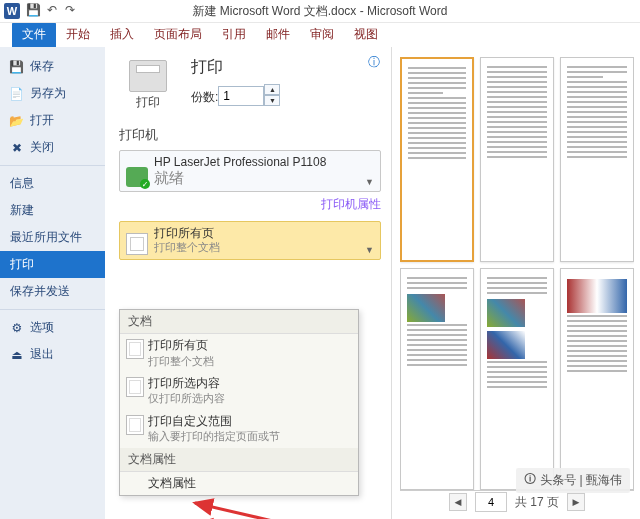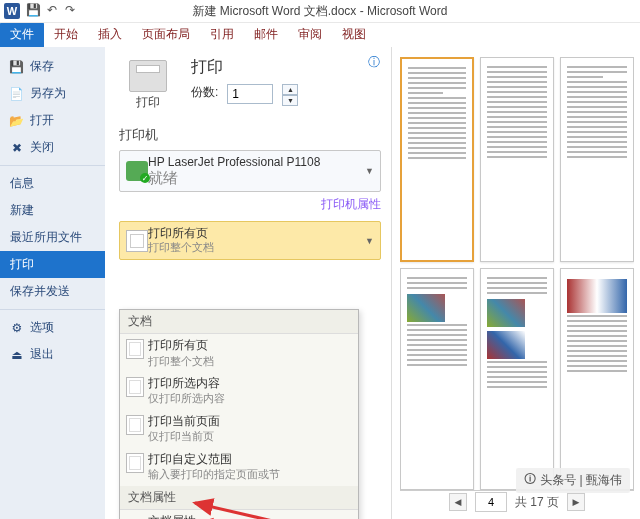--- a/index.html
+++ b/index.html
@@ -1,45 +1,45 @@
 <!DOCTYPE html>
 <html><head>
 <meta charset="utf-8">
 <style>
 html,body{margin:0;padding:0;font-family:"Microsoft YaHei","Segoe UI",sans-serif;font-size:12px;color:#333;background:#fff;overflow:hidden}
 .app{width:640px;height:519px;position:relative;display:flex;flex-direction:column}
 .titlebar{height:22px;background:#fff;display:flex;align-items:center;justify-content:center;font-size:12px;color:#444;border-bottom:1px solid #e8e8e8;position:relative}
 .titlebar .wicon{position:absolute;left:4px;top:3px;width:16px;height:16px;background:#2b579a;color:#fff;font-weight:bold;font-size:11px;display:flex;align-items:center;justify-content:center;border-radius:2px}
 .titlebar .qat{position:absolute;left:26px;top:2px;display:flex;gap:2px}
 .qat-btn{width:16px;height:16px;display:flex;align-items:center;justify-content:center;color:#555}
-.ribbon-tabs{height:24px;display:flex;align-items:flex-end;padding-left:0;background:#fff}
+.ribbon-tabs{height:24px;display:flex;align-items:flex-end;padding-left:12px;background:#fff}
 .rtab{padding:4px 10px;font-size:12px;color:#7f1d1d;cursor:pointer}
 .rtab.file{background:#1e73cc;color:#fff;border-radius:2px 2px 0 0}
 .body{flex:1;display:flex;overflow:hidden}
 .sidebar{width:105px;background:#e9eef5;display:flex;flex-direction:column;padding-top:6px}
 .sbitem{padding:5px 10px;font-size:12px;color:#2a4a7a;cursor:pointer;display:flex;align-items:center;gap:6px}
 .sbitem.active{background:#1e73cc;color:#fff;position:relative}
 .sbitem.active::after{content:"";position:absolute;right:-8px;top:50%;transform:translateY(-50%);border:8px solid transparent;border-left-color:#1e73cc}
 .sbicon{width:14px;height:14px;display:inline-flex;align-items:center;justify-content:center;color:#2a4a7a}
 .sbsep{height:1px;background:#cfd8e6;margin:4px 0}
 .center{flex:1;background:#fff;display:flex;overflow:hidden}
 .printpane{width:262px;padding:8px 10px 0 14px;border-right:1px solid #ddd;overflow:hidden;position:relative}
 .phead{display:flex;gap:14px;align-items:flex-start;margin-bottom:10px}
 .pbtn{width:48px;display:flex;flex-direction:column;align-items:center;gap:2px;padding:4px;border:1px solid transparent;cursor:pointer;border-radius:3px}
 .picon{width:36px;height:30px;background:#e0e0e0;border:1px solid #bbb;border-radius:2px;position:relative}
 .picon::after{content:"";position:absolute;top:4px;left:6px;right:6px;height:6px;background:#fff;border:1px solid #bbb}
 .pbtn-label{font-size:12px;color:#444}
 .copies{display:flex;flex-direction:column;gap:6px;padding-top:2px}
 .copies .title{font-size:16px;color:#333}
-.copies-row{display:flex;align-items:flex-start;gap:9px;font-size:12px}
+.copies-row{display:flex;align-items:flex-end;gap:0;font-size:12px}
 .copies-row input{width:36px;height:18px;border:1px solid #abc;padding:0 4px;font-size:12px}
 .spin{display:flex;flex-direction:column}
 .spin div{width:14px;height:9px;border:1px solid #abc;display:flex;align-items:center;justify-content:center;font-size:7px;cursor:pointer;background:#f5f8fc}
 .section-h{font-size:13px;color:#444;margin:4px 0 6px 0}
-.printer-box,.setting-box{border:1px solid #c8c8c8;background:#f7f9fc;padding:4px 6px;display:flex;align-items:center;border-radius:2px;cursor:pointer;position:relative}
+.printer-box,.setting-box{border:1px solid #c8c8c8;background:#f7f9fc;padding:4px 6px;display:flex;align-items:flex-end;gap:6px;border-radius:2px;cursor:pointer;position:relative}
 .printer-box{margin-bottom:4px}
 .dd-arrow{margin-left:auto;font-size:9px;color:#666}
 .pr-icon{width:22px;height:20px;background:#5a5;border-radius:3px;position:relative;flex-shrink:0}
 .pr-icon::after{content:"✓";color:#fff;position:absolute;right:-2px;bottom:-2px;background:#2a2;border-radius:50%;width:10px;height:10px;font-size:8px;display:flex;align-items:center;justify-content:center}
 .pr-text{display:flex;flex-direction:column;line-height:1.2}
 .pr-text .s{color:#888;font-size:15px}
 .link{color:#8b5cf6;text-align:right;font-size:12px;margin:4px 0 8px 0;cursor:pointer}
 .setting-box.sel{background:#fde9a8;border-color:#e6c760}
 .sb-icon{width:20px;height:20px;border:1px solid #bbb;background:#fff;flex-shrink:0;position:relative}
 .sb-icon::before{content:"";position:absolute;inset:3px;border:1px solid #ccc}
@@ -184,25 +184,20 @@
               <span class="t">打印所有页</span>
               <span class="s">打印整个文档</span>
             </div>
           <div class="dd-item">
               <div class="ico"></div>
               <span class="t">打印所选内容</span>
               <span class="s">仅打印所选内容</span>
             </div>
           <div class="dd-item">
               <div class="ico"></div>
-              <span class="t">打印当前页面</span>
-              <span class="s">仅打印当前页</span>
-            </div>
-          <div class="dd-item">
-              <div class="ico"></div>
               <span class="t">打印自定义范围</span>
               <span class="s">输入要打印的指定页面或节</span>
             </div>
           <div class="dd-group">文档属性</div>
           <div class="dd-item">
               <span class="t">文档属性</span>
             </div>
 
         </div>
 

